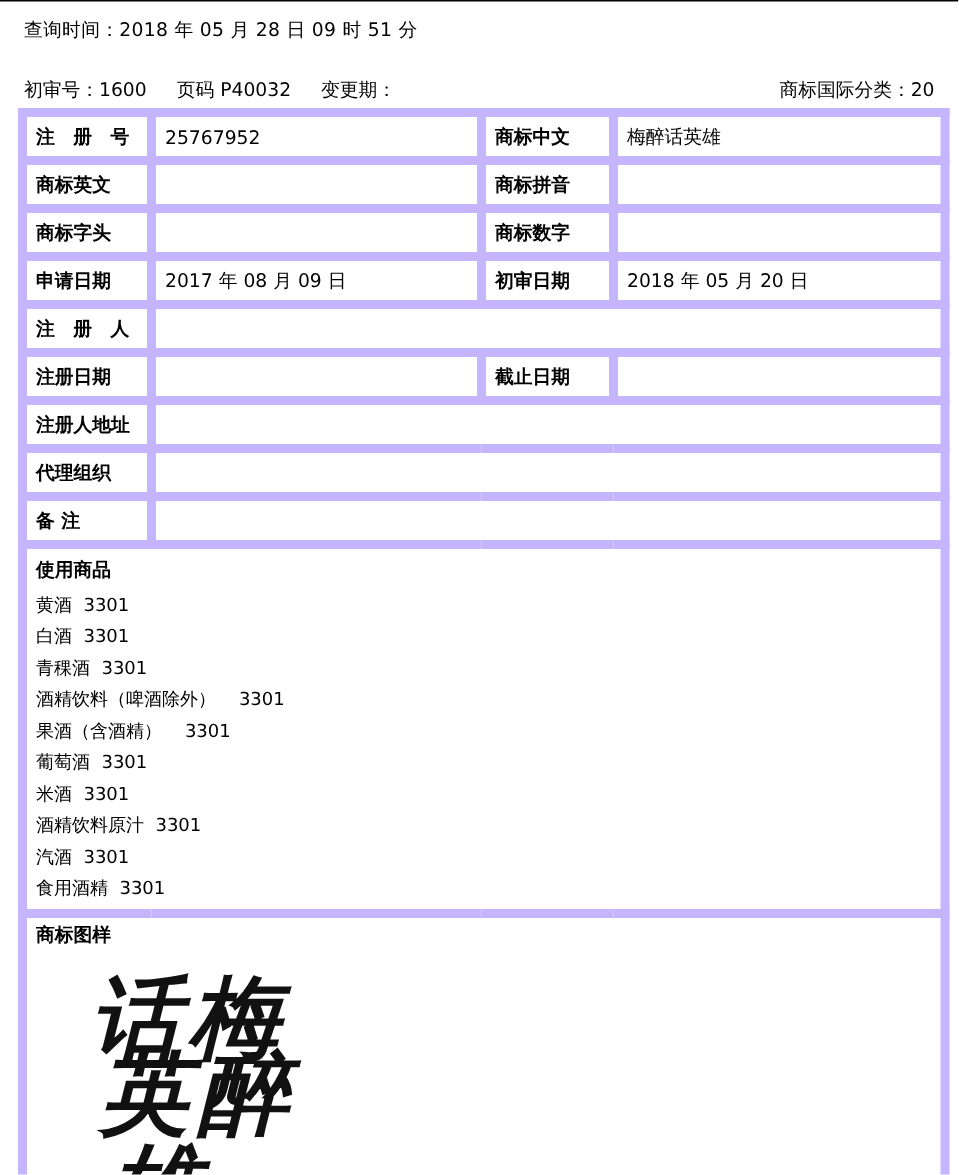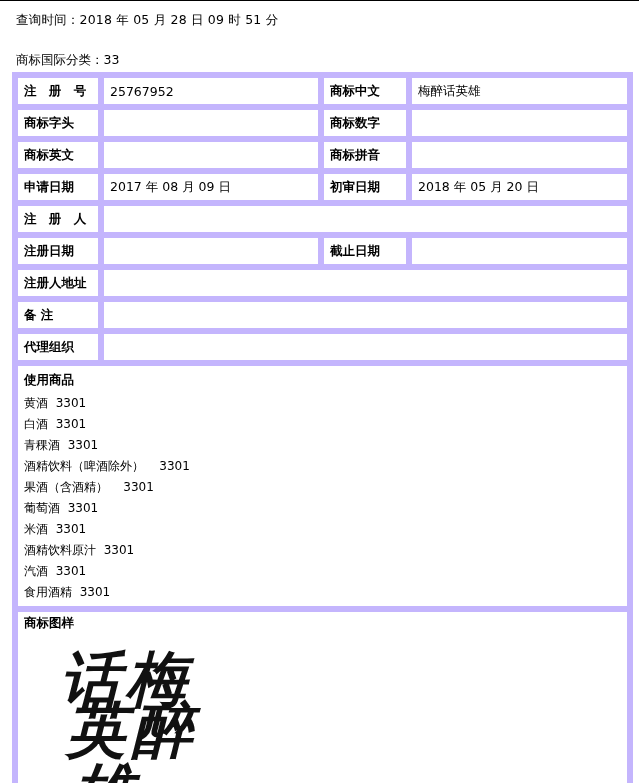--- a/index.html
+++ b/index.html
@@ -128,47 +128,52 @@
 </head>
 <body>
 
 <div class="page">
 
   <div class="top-rule"></div>
 
   <div class="meta-query">查询时间：2018 年 05 月 28 日 09 时 51 分</div>
 
   <div class="meta-line2">
-    <div class="meta-right">商标国际分类：33</div>
+    <div class="meta-left">
+      <span>初审号：1600</span>
+      <span>页码 P40032</span>
+      <span>变更期：</span>
+    </div>
+    <div class="meta-right">商标国际分类：20</div>
   </div>
 
   <table class="tbl">
     <colgroup>
       <col class="c1">
         <col class="c2">
         <col class="c3">
         <col class="c4">
     </colgroup>
     <tbody>
       <tr>
         <td class="lbl-spaced">注 册 号</td>
         <td class="val">25767952</td>
         <td class="lbl">商标中文</td>
         <td class="val">梅醉话英雄</td>
       </tr>
       <tr>
+        <td class="lbl">商标英文</td>
+        <td class="val"></td>
+        <td class="lbl">商标拼音</td>
+        <td class="val"></td>
+      </tr>
+      <tr>
         <td class="lbl">商标字头</td>
         <td class="val"></td>
         <td class="lbl">商标数字</td>
-        <td class="val"></td>
-      </tr>
-      <tr>
-        <td class="lbl">商标英文</td>
-        <td class="val"></td>
-        <td class="lbl">商标拼音</td>
         <td class="val"></td>
       </tr>
       <tr>
         <td class="lbl">申请日期</td>
         <td class="val">2017 年 08 月 09 日</td>
         <td class="lbl">初审日期</td>
         <td class="val">2018 年 05 月 20 日</td>
       </tr>
       <tr>
         <td class="lbl-spaced tall-reg">注 册 人</td>
@@ -178,25 +183,25 @@
         <td class="lbl">注册日期</td>
         <td class="val"></td>
         <td class="lbl">截止日期</td>
         <td class="val"></td>
       </tr>
       <tr>
         <td class="lbl">注册人地址</td>
         <td class="val" colspan="3"></td>
       </tr>
       <tr>
+        <td class="lbl">代理组织</td>
+        <td class="val" colspan="3"></td>
+      </tr>
+      <tr>
         <td class="lbl">备    注</td>
-        <td class="val" colspan="3"></td>
-      </tr>
-      <tr>
-        <td class="lbl">代理组织</td>
         <td class="val" colspan="3"></td>
       </tr>
       <tr>
         <td class="goods-cell" colspan="4">
           <div class="goods-title">使用商品</div>
           <div class="goods-item">黄酒  3301</div>
           <div class="goods-item">白酒  3301</div>
           <div class="goods-item">青稞酒  3301</div>
           <div class="goods-item">酒精饮料（啤酒除外）    3301</div>
           <div class="goods-item">果酒（含酒精）    3301</div>

